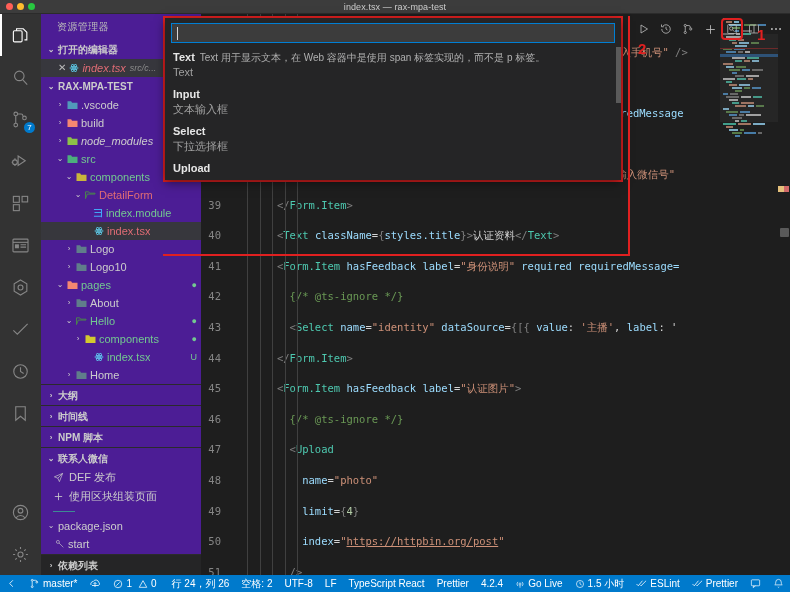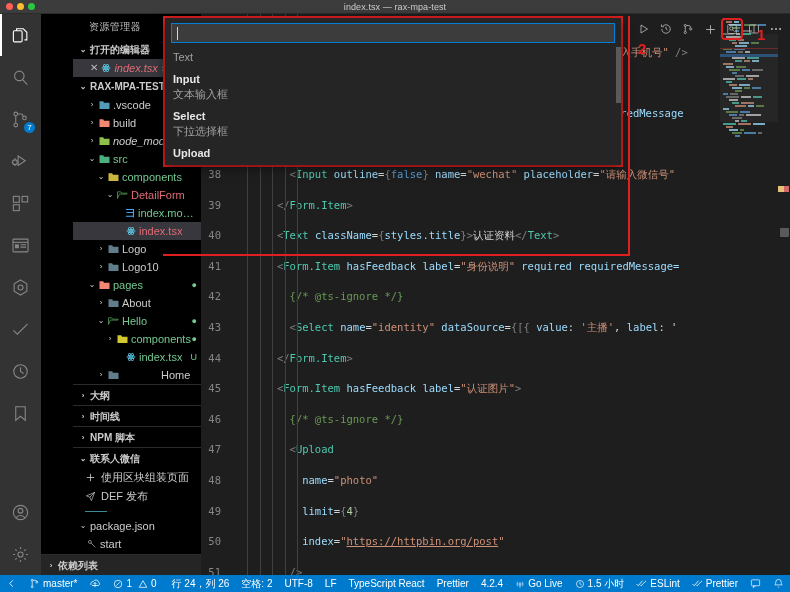--- a/index.html
+++ b/index.html
@@ -44,21 +44,21 @@
   .badge {
     position: absolute; right: 6px; bottom: 7px;
     background: #007acc; color: #fff; font-size: 8px; line-height: 11px;
     min-width: 11px; height: 11px; border-radius: 6px; text-align: center;
     padding: 0 2px; font-family: "Liberation Sans", sans-serif;
   }
 
   
   .sidebar {
     position: absolute; left: 41px; top: 14px; width: 160px; bottom: 17px;
-    background: #000000; color: #cccccc; font-size: 11px; overflow: hidden; padding-left: 32px;
+    background: #4c1d95; color: #cccccc; font-size: 11px; overflow: hidden;
   }
   .sb-title {
     height: 26px; line-height: 26px; padding-left: 16px;
     font-size: 10px; color: #bbbbbb; letter-spacing: .4px;
   }
   .sb-section {
     height: 19px; line-height: 19px; display: flex; align-items: center;
     font-size: 10px; font-weight: bold; color: #cccccc; padding-left: 3px;
   }
   .chev { width: 14px; text-align: center; font-size: 8px; color: #cccccc; flex: 0 0 14px; }
@@ -458,21 +458,21 @@
           <span class="fname" style="color: rgb(115, 201, 145);">index.tsx</span>
           <span class="gitmark" style="color: rgb(115, 201, 145);">U</span>
         </div>
         <div class="row" style="padding-left: 21px;">
           <span class="chev">›</span>
           <span class="fx">
             <svg width="11" height="10" viewBox="0 0 24 22" fill="#607d8b">
               <path d="M1 3h8l2 3h12v14H1z"></path>
             </svg>
           </span>
-          <span class="fname" style="color: rgb(204, 204, 204); margin-left: 39px;">Home</span>
+          <span class="fname" style="color: rgb(204, 204, 204);">Home</span>
         </div>
       </div>
 
     <div id="panels">
         <div class="collapse-head">
           <span class="chev">›</span>
           <span>大纲</span>
         </div>
         <div class="collapse-head">
           <span class="chev">›</span>
@@ -482,36 +482,36 @@
           <span class="chev">›</span>
           <span>NPM 脚本</span>
         </div>
         <div class="collapse-head">
           <span class="chev">⌄</span>
           <span>联系人微信</span>
         </div>
       </div>
 
     <div id="quickactions">
-        <div class="qa-row">
-          <span class="qa-ico">
-            <svg width="11" height="11" viewBox="0 0 24 24" fill="none" stroke="#cccccc" stroke-width="1.8">
-              <path d="M12 4v16M4 12h16"></path>
-            </svg>
-          </span>
-          <span>使用区块组装页面</span>
-        </div>
         <div class="qa-row">
           <span class="qa-ico">
             <svg width="11" height="11" viewBox="0 0 24 24" fill="none" stroke="#cccccc" stroke-width="1.5">
               <path d="M21 3L3 10.5l7.5 3L14 21z"></path>
               <path d="M10.5 13.5L21 3"></path>
             </svg>
           </span>
           <span>DEF 发布</span>
+        </div>
+        <div class="qa-row">
+          <span class="qa-ico">
+            <svg width="11" height="11" viewBox="0 0 24 24" fill="none" stroke="#cccccc" stroke-width="1.8">
+              <path d="M12 4v16M4 12h16"></path>
+            </svg>
+          </span>
+          <span>使用区块组装页面</span>
         </div>
       </div>
     <div class="sep-line"></div>
     <div id="npmscripts">
         <div class="row" style="padding-left: 3px;">
           <span class="chev">⌄</span>
           <span>package.json</span>
         </div>
         <div class="row" style="padding-left: 14px;">
           <span class="fx">
@@ -668,20 +668,21 @@
     <div class="qp-inner">
       <div class="qp-inputbox">
         <div class="qp-input">
           <span class="caret"></span>
           <span></span>
         </div>
       </div>
       <div class="qp-list" id="qplist">
         <div class="qp-scroll"></div>
           <div class="qp-item">
+            <div class="qp-l1"><span>Text</span><span class="qp-desc">Text 用于显示文本，在 Web 容器中是使用 span 标签实现的，而不是 p 标签。</span></div>
             <div class="qp-l2">Text</div>
           </div>
           <div class="qp-item">
             <div class="qp-l1"><span>Input</span></div>
             <div class="qp-l2">文本输入框</div>
           </div>
           <div class="qp-item">
             <div class="qp-l1"><span>Select</span></div>
             <div class="qp-l2">下拉选择框</div>
           </div>

